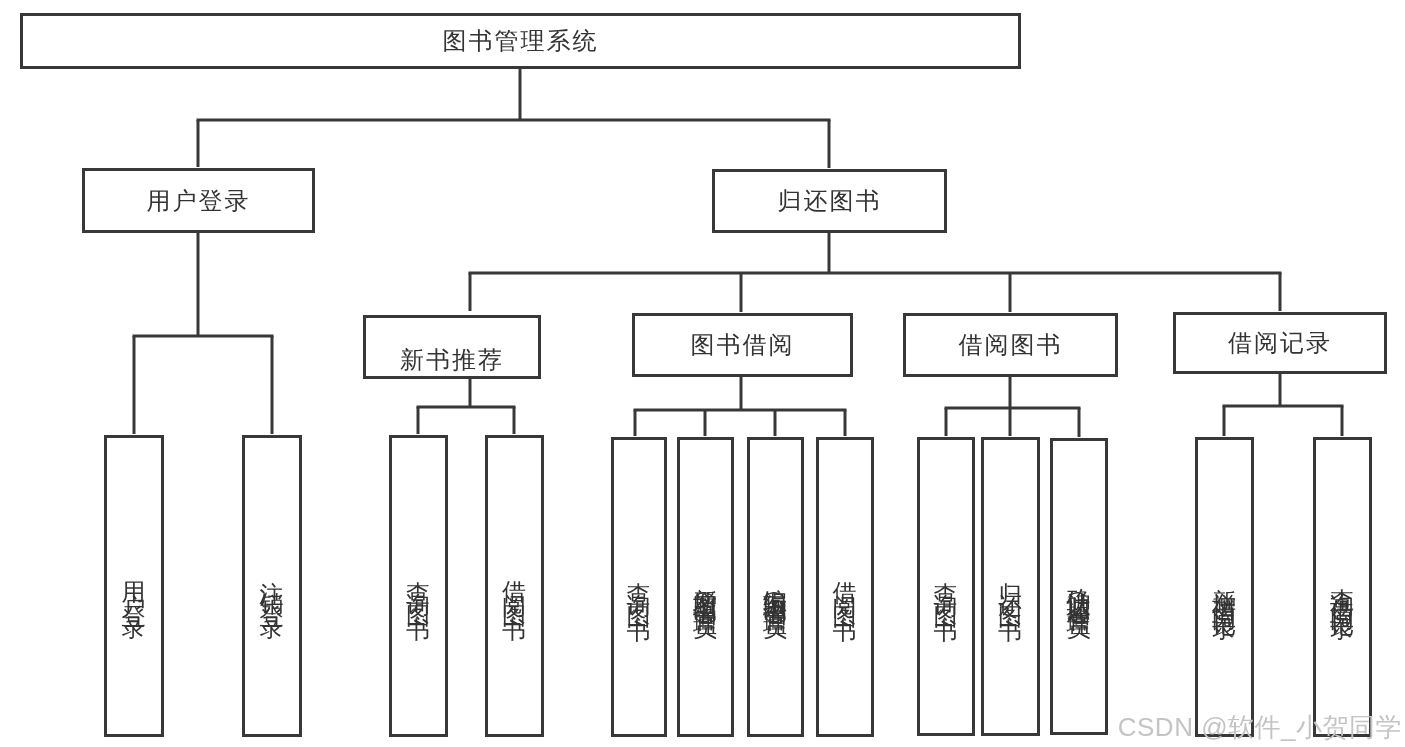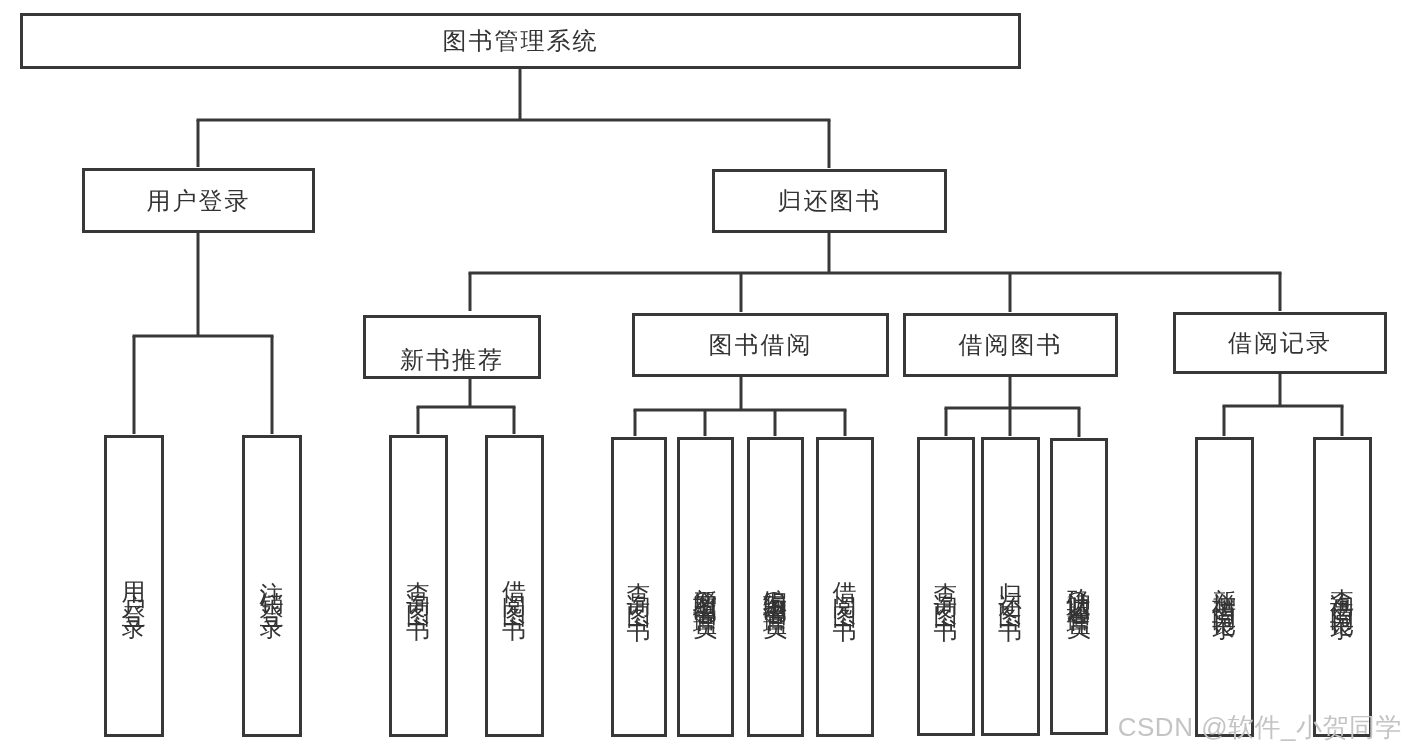--- a/index.html
+++ b/index.html
@@ -102,21 +102,21 @@
   <div class="node" style="left:82px; top:168px; width:233px; height:65px;">
     <span class="hlabel">用户登录</span>
   </div>
   <div class="node" style="left:712px; top:169px; width:235px; height:64px;">
     <span class="hlabel">归还图书</span>
   </div>
 
   <div class="node" style="left:363px; top:315px; width:178px; height:64px;align-items:flex-end;">
     <span class="hlabel">新书推荐</span>
   </div>
-  <div class="node" style="left:632px; top:313px; width:257px; height:64px;">
+  <div class="node" style="left:632px; top:313px; width:221px; height:64px;">
     <span class="hlabel">图书借阅</span>
   </div>
   <div class="node" style="left:903px; top:313px; width:215px; height:64px;">
     <span class="hlabel">借阅图书</span>
   </div>
   <div class="node" style="left:1173px; top:312px; width:214px; height:62px;text-align:center;">
     <span class="hlabel">借阅记录</span>
   </div>
 
   <div class="node" style="left:104px; top:435px; width:60px; height:302px;">

